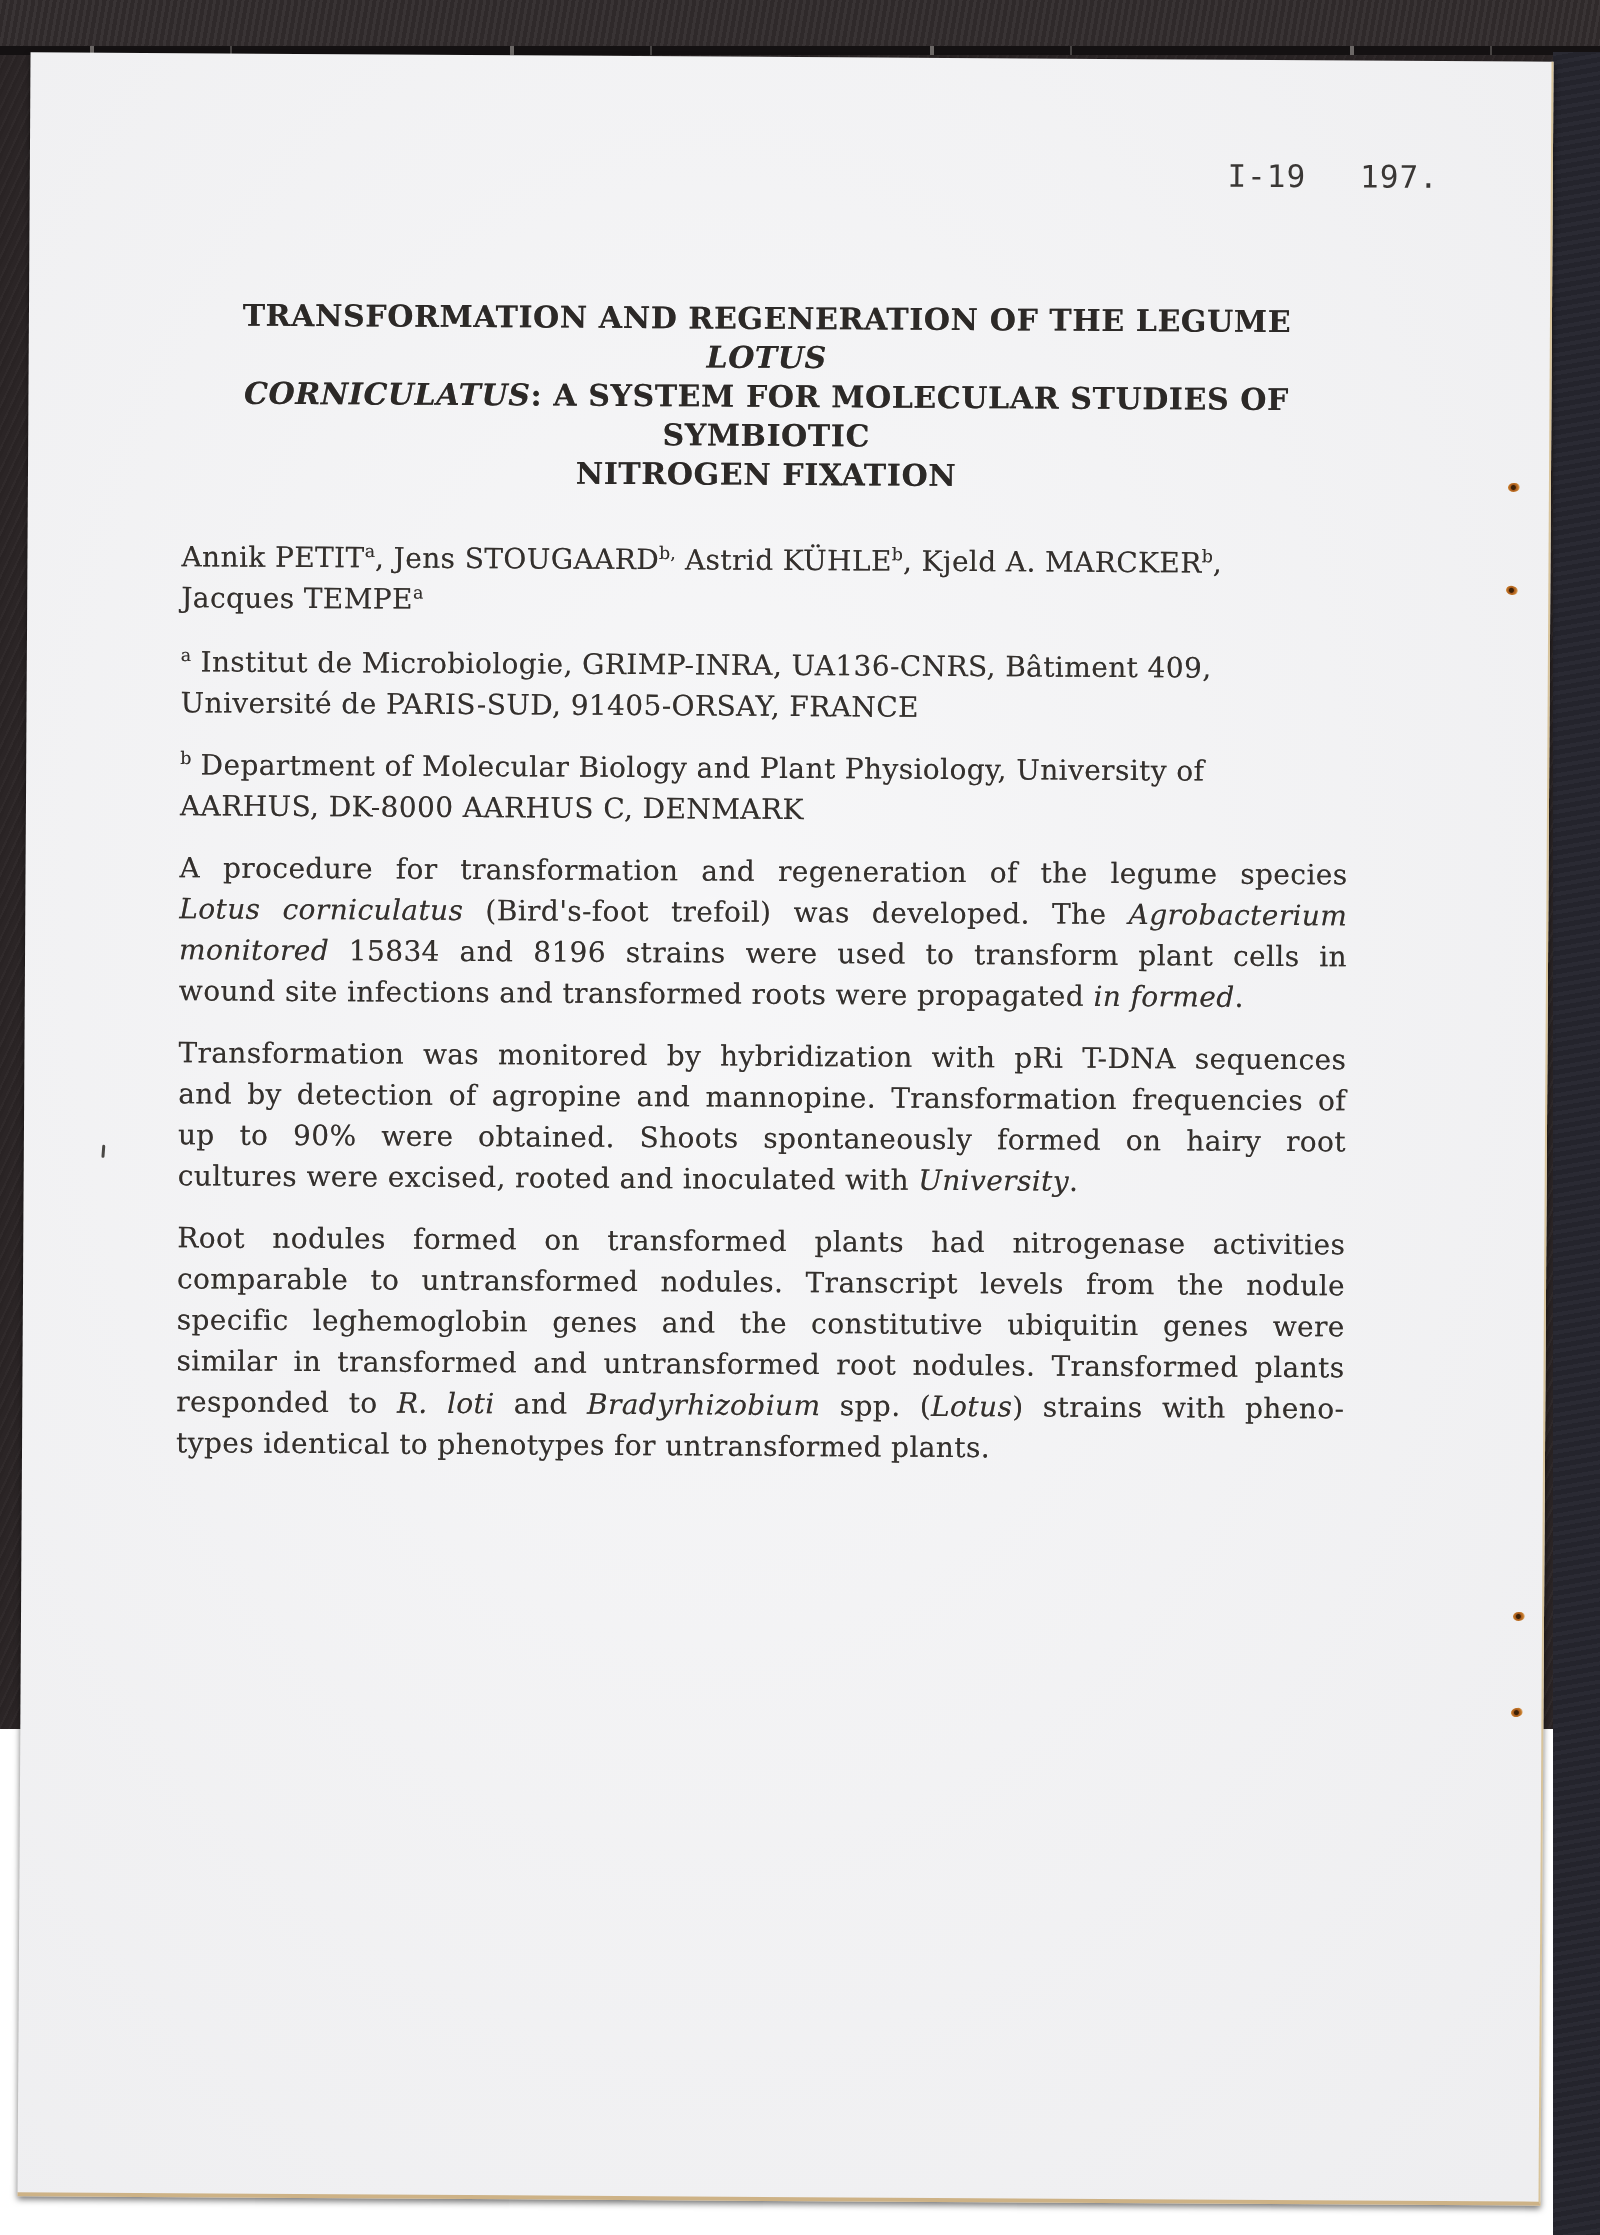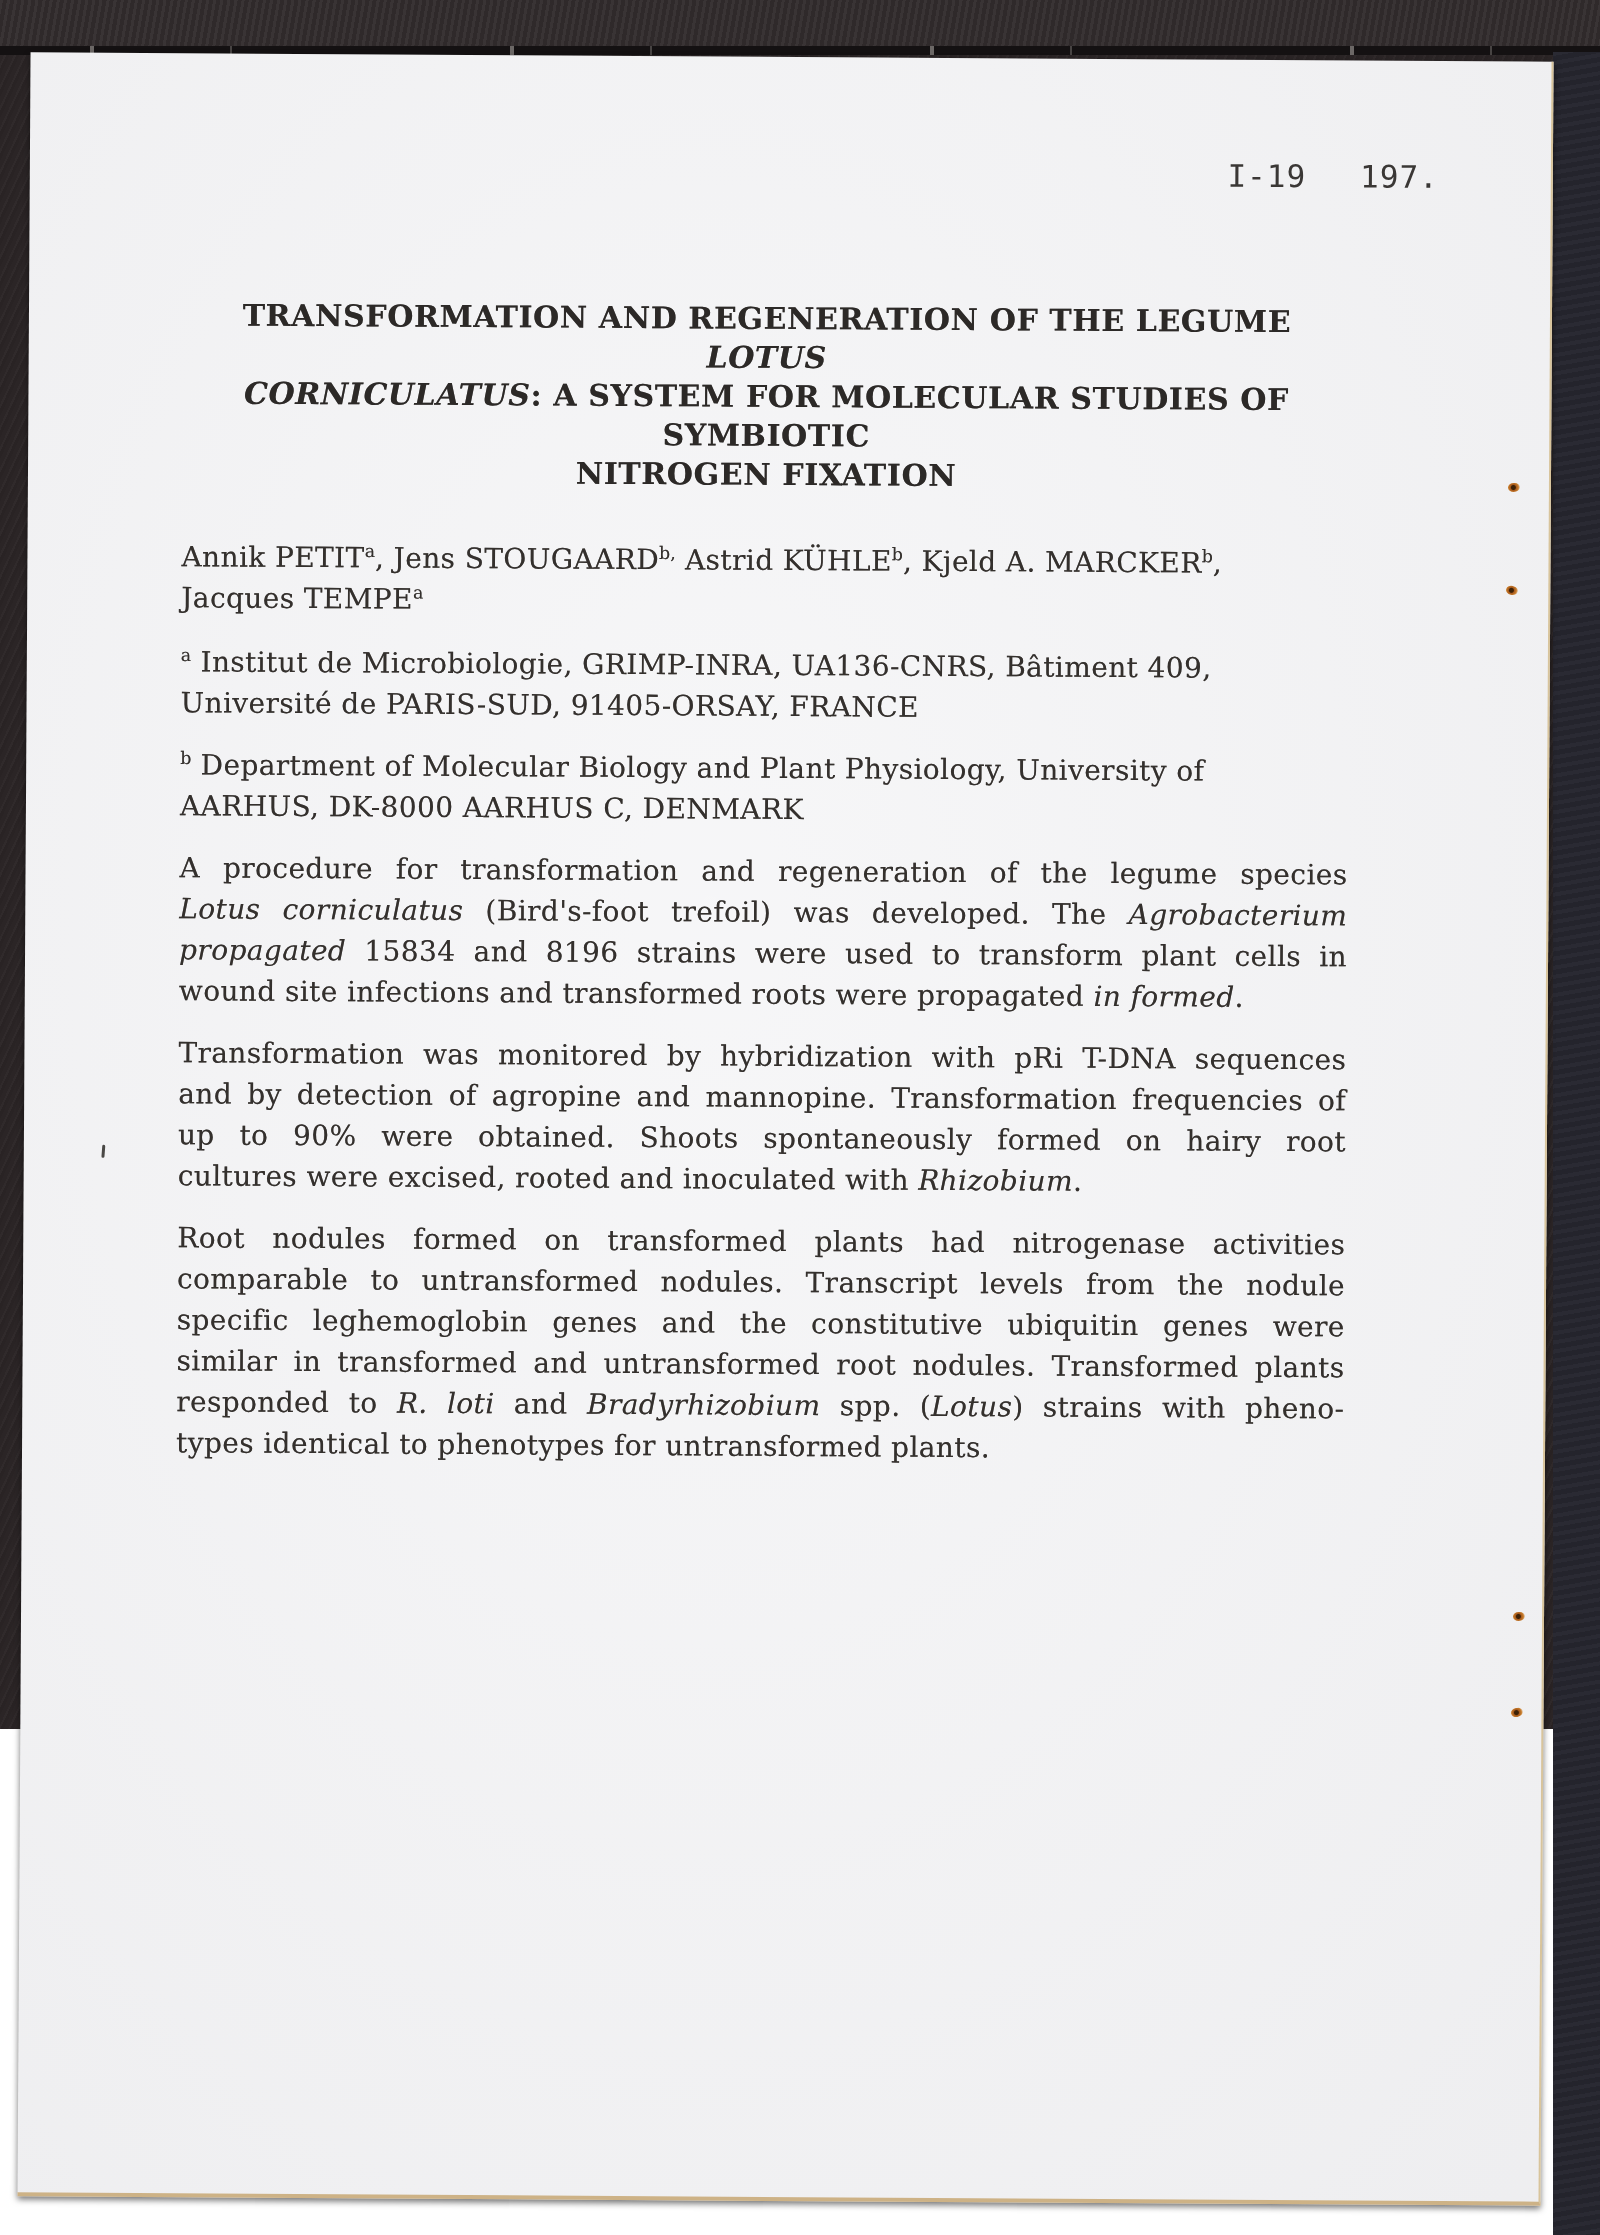--- a/index.html
+++ b/index.html
@@ -113,28 +113,28 @@
           <div class="line"><sup class="sup">a</sup><span> Institut de Microbiologie, GRIMP-INRA, UA136-CNRS, Bâtiment 409,</span></div>
           <div class="line"><span>Université de PARIS-SUD, 91405-ORSAY, FRANCE</span></div>
         </div>
       <div class="block">
           <div class="line"><sup class="sup">b</sup><span> Department of Molecular Biology and Plant Physiology, University of</span></div>
           <div class="line"><span>AARHUS, DK-8000 AARHUS C, DENMARK</span></div>
         </div>
       <div class="block">
           <div class="line just"><span>A procedure for transformation and regeneration of the legume species</span></div>
           <div class="line just"><span class="it">Lotus corniculatus</span><span> (Bird's-foot trefoil) was developed. The </span><span class="it">Agrobacterium</span></div>
-          <div class="line just"><span class="it">propagated</span><span> 15834 and 8196 strains were used to transform plant cells in</span></div>
+          <div class="line just"><span class="it">monitored</span><span> 15834 and 8196 strains were used to transform plant cells in</span></div>
           <div class="line"><span>wound site infections and transformed roots were propagated </span><span class="it">in formed</span><span>.</span></div>
         </div>
       <div class="block">
           <div class="line just"><span>Transformation was monitored by hybridization with pRi T-DNA sequences</span></div>
           <div class="line just"><span>and by detection of agropine and mannopine. Transformation frequencies of</span></div>
           <div class="line just"><span>up to 90% were obtained. Shoots spontaneously formed on hairy root</span></div>
-          <div class="line"><span>cultures were excised, rooted and inoculated with </span><span class="it">Rhizobium</span><span>.</span></div>
+          <div class="line"><span>cultures were excised, rooted and inoculated with </span><span class="it">University</span><span>.</span></div>
         </div>
       <div class="block">
           <div class="line just"><span>Root nodules formed on transformed plants had nitrogenase activities</span></div>
           <div class="line just"><span>comparable to untransformed nodules. Transcript levels from the nodule</span></div>
           <div class="line just"><span>specific leghemoglobin genes and the constitutive ubiquitin genes were</span></div>
           <div class="line just"><span>similar in transformed and untransformed root nodules. Transformed plants</span></div>
           <div class="line just"><span>responded to </span><span class="it">R. loti</span><span> and </span><span class="it">Bradyrhizobium</span><span> spp. (</span><span class="it">Lotus</span><span>) strains with pheno-</span></div>
           <div class="line"><span>types identical to phenotypes for untransformed plants.</span></div>
         </div>
     </div>

